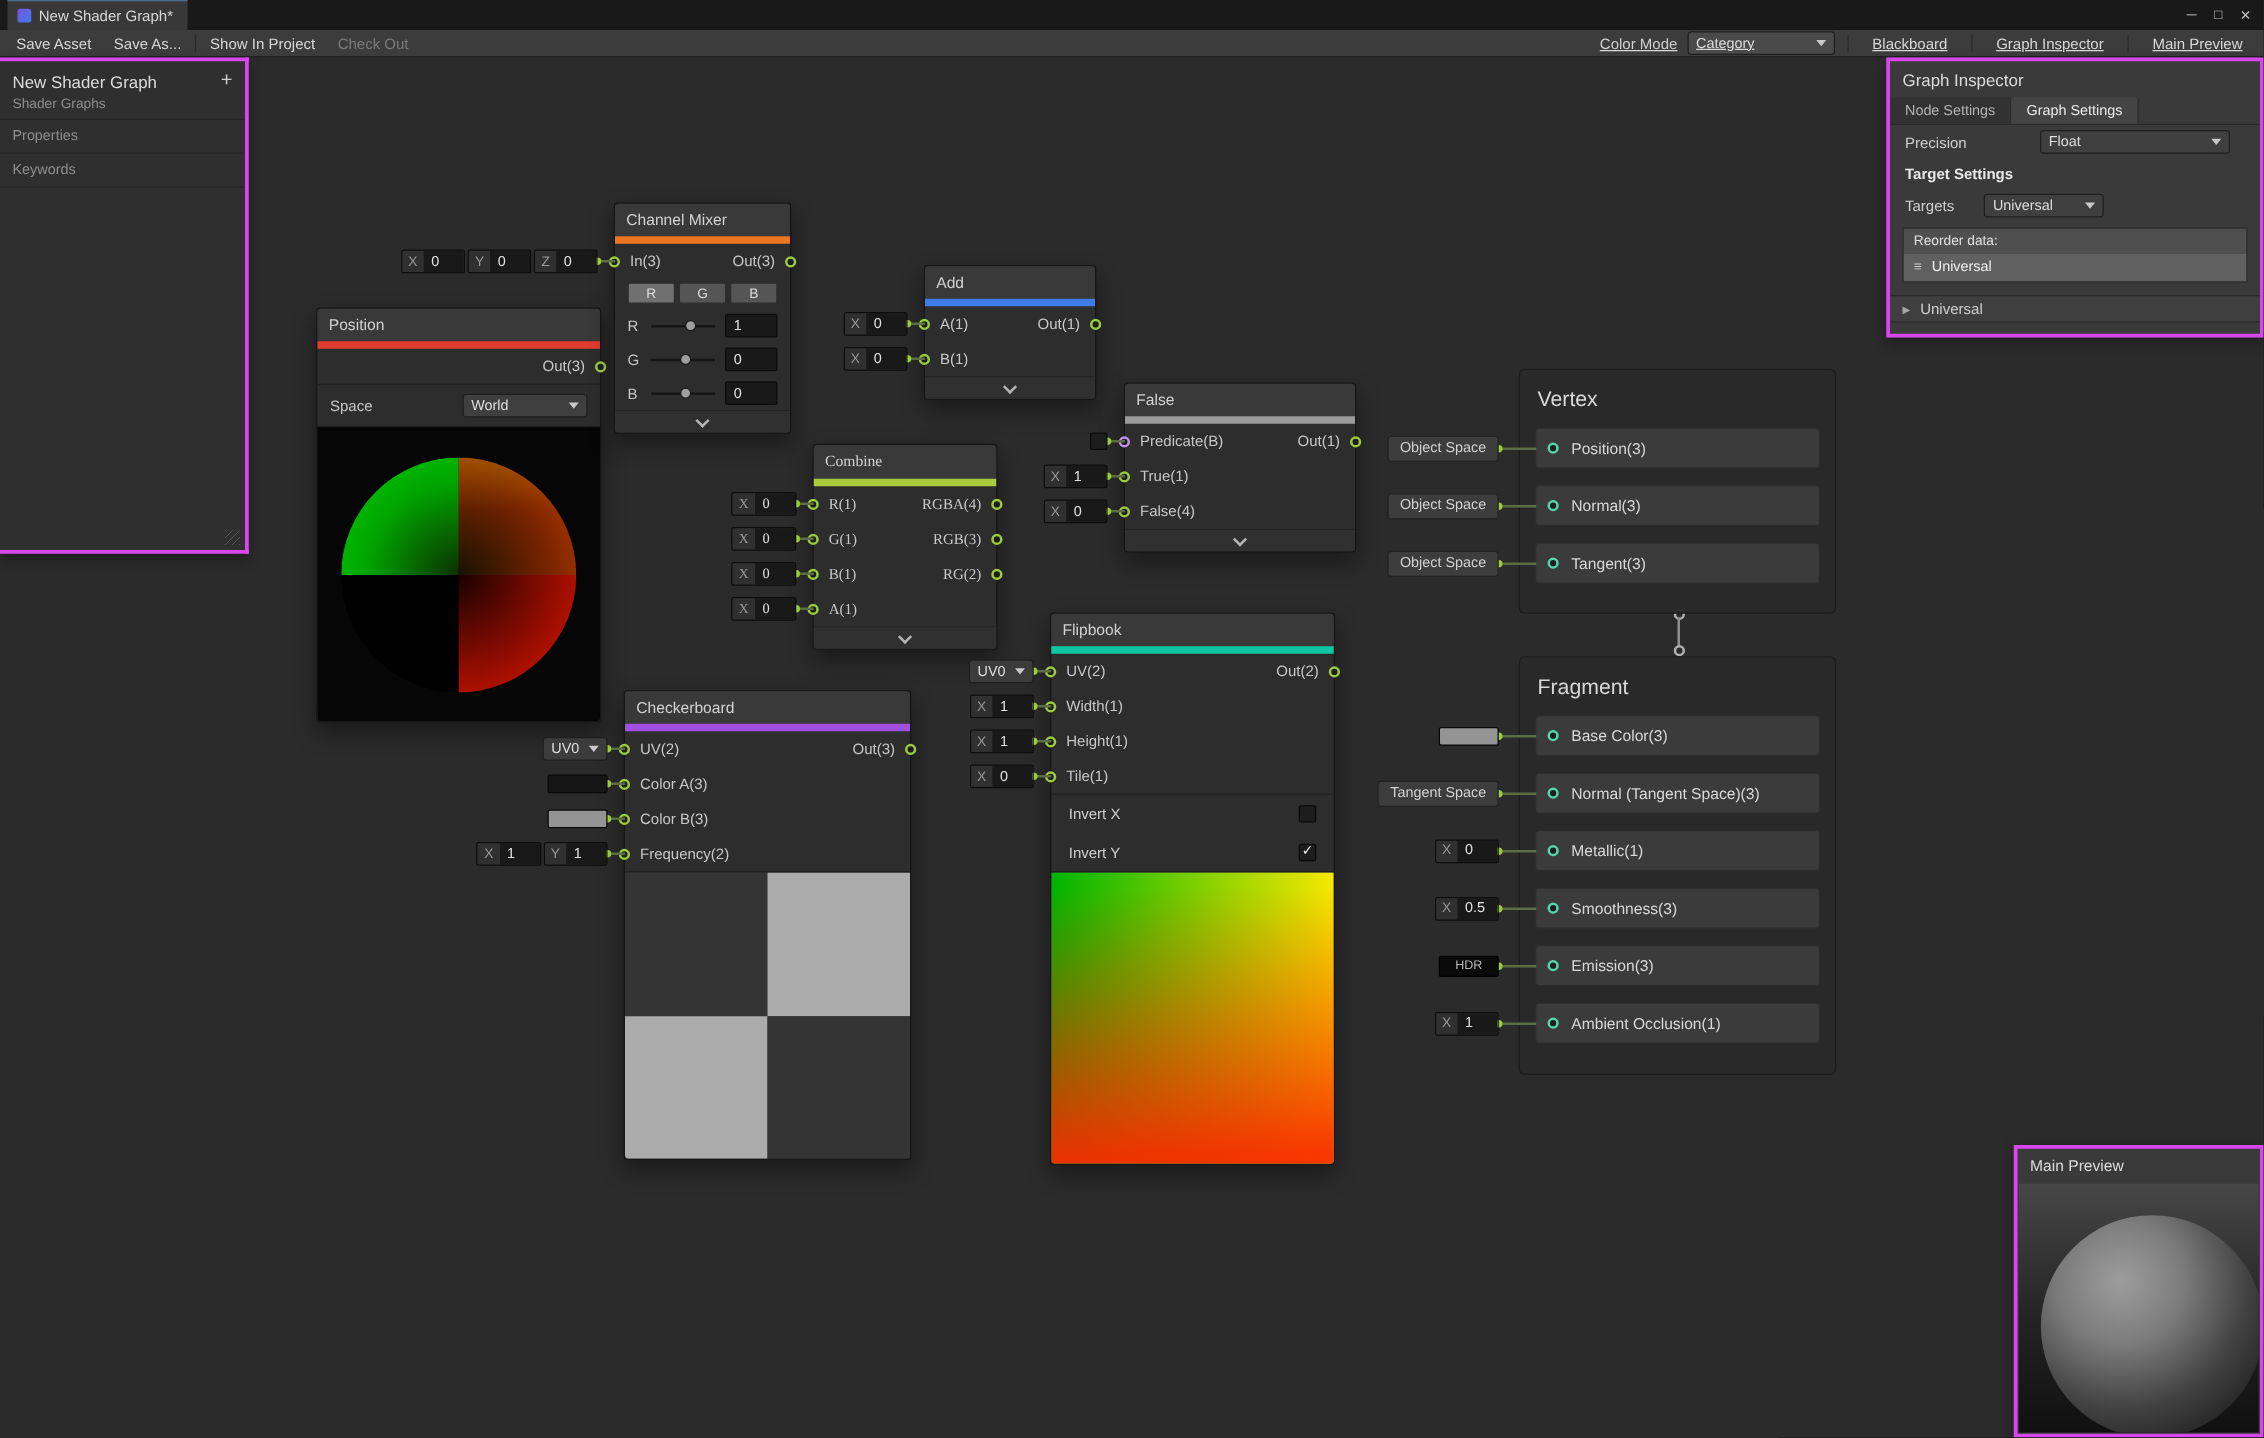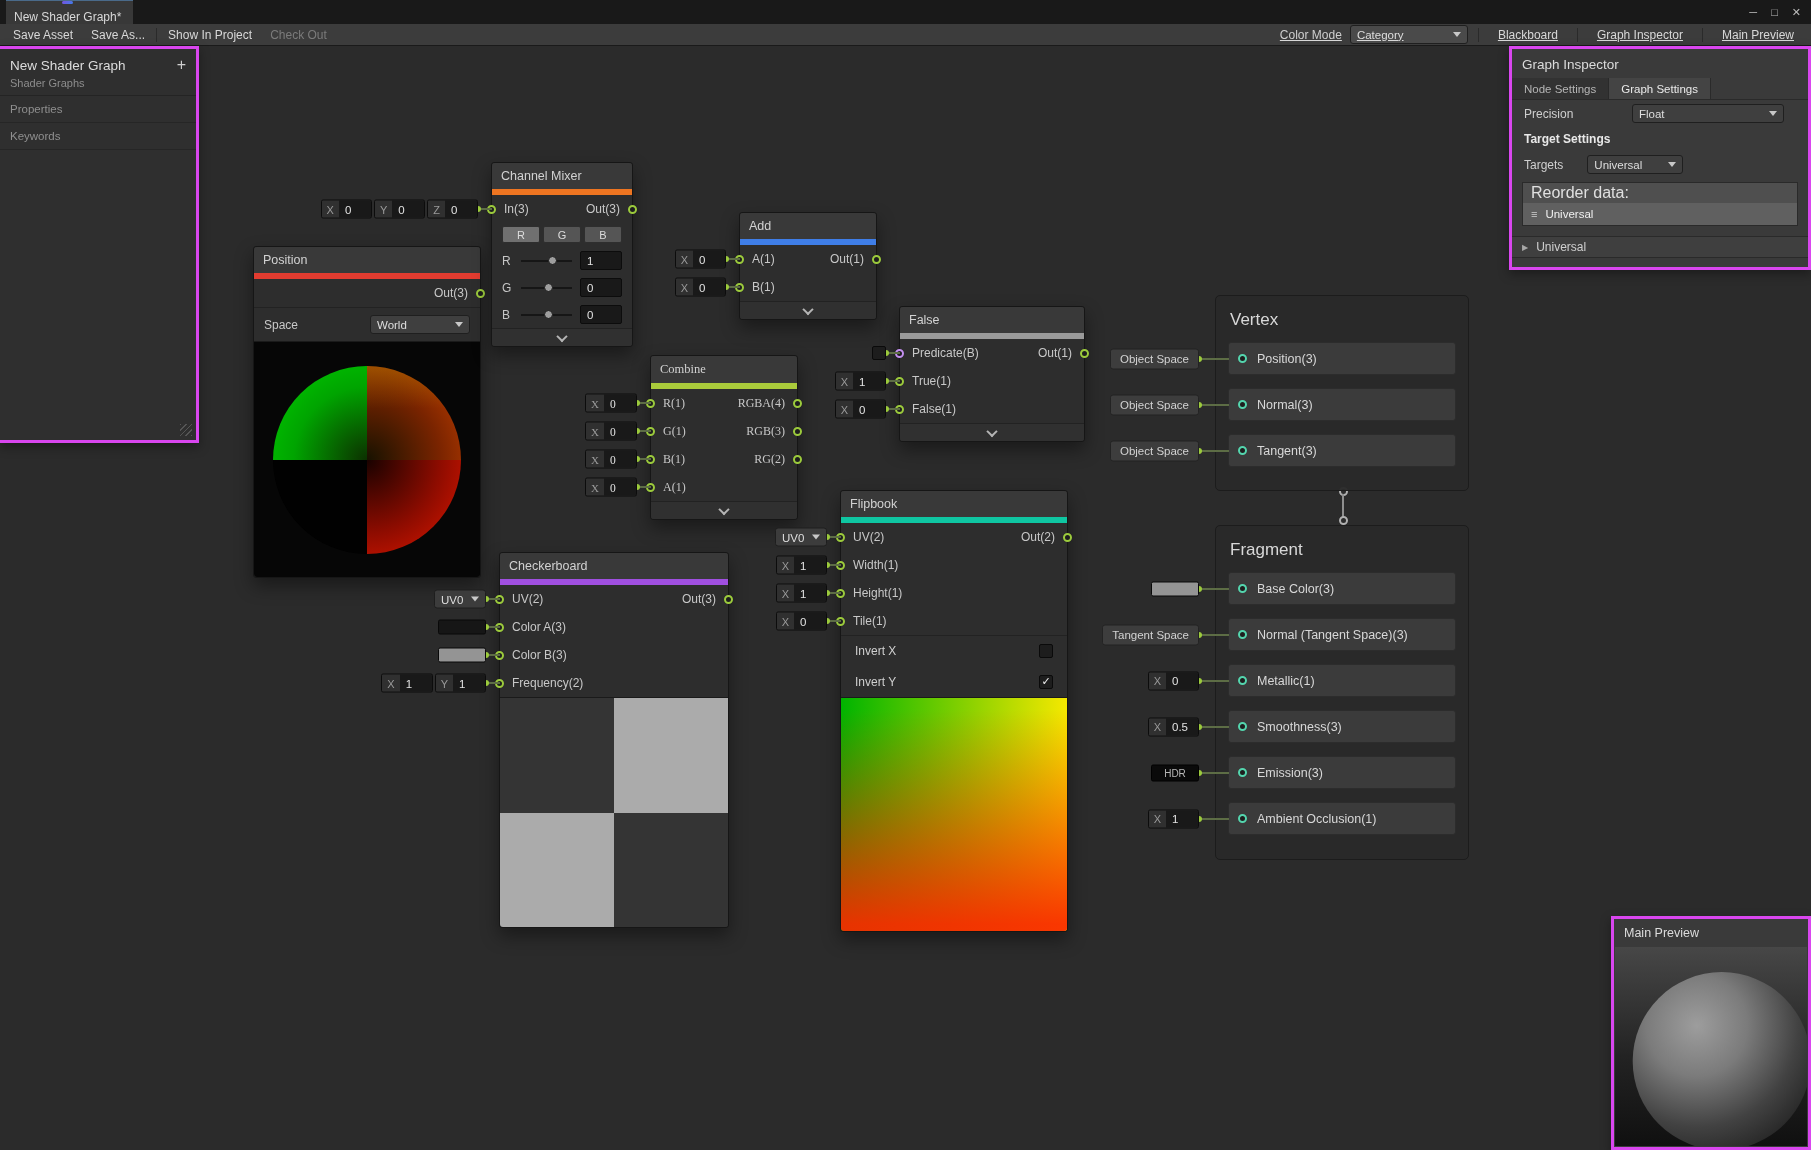--- a/index.html
+++ b/index.html
@@ -3,21 +3,21 @@
 <meta charset="utf-8">
 <style>
   * { box-sizing:border-box; margin:0; padding:0; }
   html,body { background:#1a1a1a; }
   body { font-family:"Liberation Sans", sans-serif; font-size:12px; color:#c9c9c9; }
   button { font:inherit; background:none; border:none; color:inherit; }
   .app { position:relative; width:1811px; height:1150px; background:#2b2b2b; overflow:hidden; }
 
   
   .titlebar { position:absolute; left:0; top:0; width:100%; height:24px; background:#191919; display:flex; align-items:stretch; }
-  .tab { display:flex; align-items:center; gap:6px; padding:0 12px 0 8px; margin-left:6px; background:#383838; border-top:1px solid #4a6a8a; color:#d8d8d8; font-size:12px;flex-direction:column; }
+  .tab { display:flex; align-items:center; gap:6px; padding:0 12px 0 8px; margin-left:6px; background:#383838; border-top:1px solid #4a6a8a; color:#d8d8d8; font-size:12px; }
   .tab-icon { width:11px; height:11px; border-radius:2px; background:linear-gradient(135deg,#7a4fe0,#3f7ee8); }
   .win-controls { margin-left:auto; display:flex; align-items:center; gap:14px; padding-right:10px; color:#bdbdbd; font-size:11px; }
   .winbtn { cursor:default; }
 
   
   .toolbar { position:absolute; left:0; top:24px; width:100%; height:22px; background:#3c3c3c; border-bottom:1px solid #1a1a1a; display:flex; align-items:center; padding:0 4px; color:#d8d8d8; font-size:12px; }
   .tb-btn { padding:0 9px; height:100%; display:flex; align-items:center; }
   .tb-btn.disabled { color:#7b7b7b; }
   .tb-sep { width:1px; height:14px; background:#2a2a2a; margin:0 2px; }
   .tb-right { margin-left:auto; display:flex; align-items:center; gap:8px; padding-right:4px;text-decoration:underline; }
@@ -44,21 +44,21 @@
   .insp-tabs { display:flex; height:22px; border-bottom:1px solid #2a2a2a; }
   .insp-tab { flex:0 0 auto; padding:0 12px; display:flex; align-items:center; font-size:11.5px; color:#b5b5b5; background:#323232; border-right:1px solid #2a2a2a; }
   .insp-tab.active { background:#444444; color:#eaeaea; }
   .insp-row { display:flex; align-items:center; padding:4px 24px 4px 12px; min-height:24px; }
   .insp-label { font-size:12px; color:#cfcfcf; }
   .insp-label.bold { font-weight:bold; color:#e8e8e8; }
   .insp-dd { margin-left:auto; }
   .insp-dd.wide { width:152px; }
   .insp-dd.med { width:96px; margin-left:24px; }
   .reorder-box { margin:4px 10px 0; border:1px solid #2a2a2a; }
-  .reorder-head { height:20px; display:flex; align-items:center; padding:0 8px; background:#4f4f4f; font-size:16px; color:#e0e0e0; }
+  .reorder-head { height:20px; display:flex; align-items:center; padding:0 8px; background:#4f4f4f; font-size:11px; color:#e0e0e0; }
   .reorder-item { height:22px; display:flex; align-items:center; gap:8px; padding:0 8px; background:#606060; font-size:11.5px; color:#f0f0f0; }
   .handle { color:#cfcfcf; font-size:11px; }
   .foldout { margin-top:10px; height:22px; display:flex; align-items:center; gap:8px; padding:0 10px; background:#3f3f3f; border-top:1px solid #2a2a2a; border-bottom:1px solid #2a2a2a; font-size:12px; color:#cfcfcf; }
   .fold-arrow { font-size:8px; color:#a8a8a8; }
 
   
   .mainpreview { left:1611px; top:916px; width:200px; height:234px; background:#3a3a3a; }
   .mp-title { padding:7px 10px; font-size:12.5px; color:#dcdcdc; }
   .mp-body { position:absolute; left:1px; top:28px; right:1px; bottom:1px; background:linear-gradient(180deg,#474747 0%, #232323 55%, #101010 100%); overflow:hidden; }
   .mp-sphere { position:absolute; left:50%; top:54%; width:178px; height:178px; transform:translate(-44%,-46%); border-radius:50%;
@@ -430,21 +430,21 @@
       <span class="linkline"></span>
       <div class="ext">
         <div class="mini-field">
           <span class="axis">X</span>
           <span class="val">1</span>
         </div>
       </div>
     </div>
     <div class="prow">
       <span class="port in"></span>
-      <span class="plabel">False(1)</span>
+      <span class="plabel">False(4)</span>
       <span class="linkline"></span>
       <div class="ext">
         <div class="mini-field">
           <span class="axis">X</span>
           <span class="val">0</span>
         </div>
       </div>
     </div>
     <div class="chevrow">
         <span class="chev"></span>

